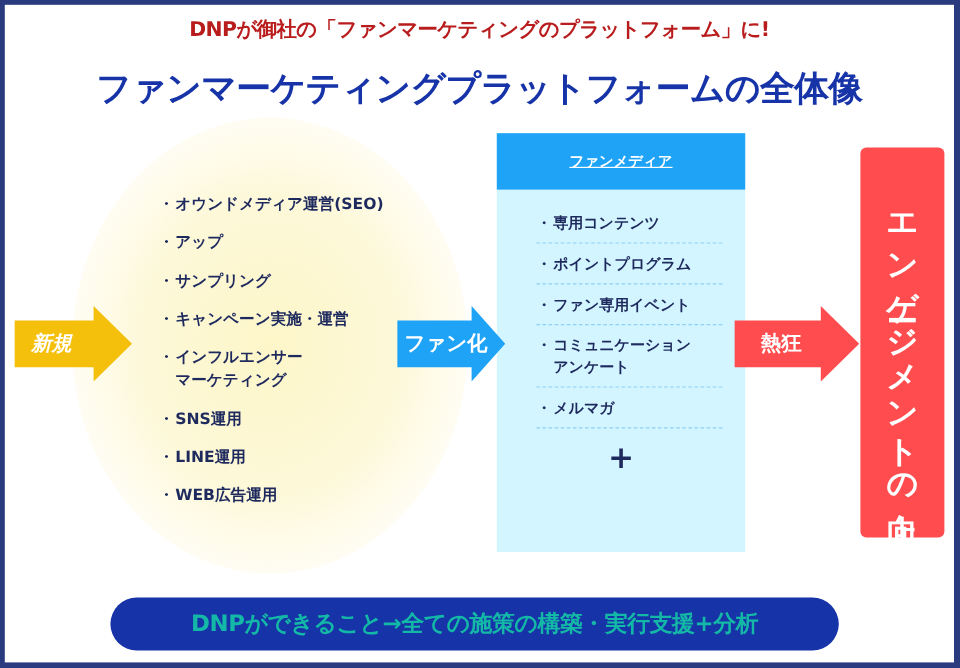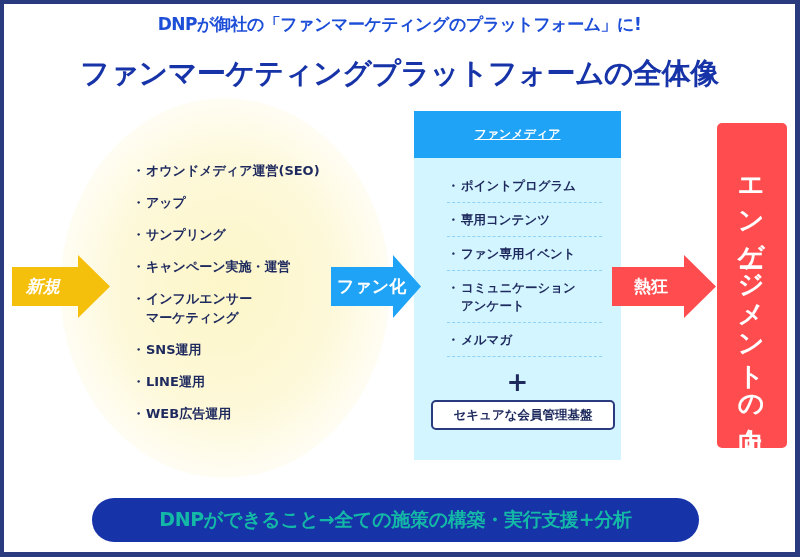--- a/index.html
+++ b/index.html
@@ -4,21 +4,21 @@
 <style>
   * { margin:0; padding:0; box-sizing:border-box; }
   html, body { width:800px; height:557px; overflow:hidden; background:#2a3a7e; }
   body { font-family: "DejaVu Sans", "Liberation Sans", sans-serif; }
   .frame {
     position:absolute; left:4px; top:4px; width:791px; height:548px;
     background:#ffffff; overflow:hidden;
   }
   .subtitle {
     position:absolute; left:0; top:9px; width:791px; text-align:center;
-    font-size:17px; font-weight:bold; color:#1d4ed8; letter-spacing:-0.5px;
+    font-size:17px; font-weight:bold; color:#b91c1c; letter-spacing:-0.5px;
   }
   .title {
     position:absolute; left:0; top:50px; width:791px; text-align:center;
     font-size:29px; font-weight:bold; color:#1733a8; letter-spacing:-0.5px;
   }
   .glow {
     position:absolute; left:56px; top:94px; width:330px; height:380px;
     border-radius:50%;
     background: radial-gradient(ellipse at center, #fdf6c9 0%, #fdf8d8 45%, rgba(255,252,235,0.6) 70%, rgba(255,255,255,0) 100%);
   }
@@ -136,38 +136,37 @@
     <div class="tactic">
       <span class="dot">・</span>
       <div>WEB広告運用</div>
     </div>
   </div>
 
   <div class="media">
     <div class="media-head">ファンメディア</div>
     <div class="media-list">
       <div class="media-item">
-        <span class="dot">・</span><span>ポイントプログラム</span>
+        <span class="dot">・</span><span>専用コンテンツ</span>
       </div>
       <div class="media-item">
-        <span class="dot">・</span><span>専用コンテンツ</span>
+        <span class="dot">・</span><span>ポイントプログラム</span>
       </div>
       <div class="media-item">
         <span class="dot">・</span><span>ファン専用イベント</span>
       </div>
       <div class="media-item">
         <span class="dot">・</span><span>コミュニケーション</span>
         <span class="indent">アンケート</span>
       </div>
       <div class="media-item">
         <span class="dot">・</span><span>メルマガ</span>
       </div>
     </div>
     <div class="plus">+</div>
-    <div class="secure">セキュアな会員管理基盤</div>
   </div>
 
   <div class="arrow arrow-fan">
     <svg width="90" height="63" viewBox="0 0 90 63">
       <polygon points="0,12 62,12 62,0 90,31.5 62,63 62,51 0,51" fill="#1ea3f7"></polygon>
     </svg>
     <span class="lbl">ファン化</span>
   </div>
 
   <div class="arrow arrow-heat">

